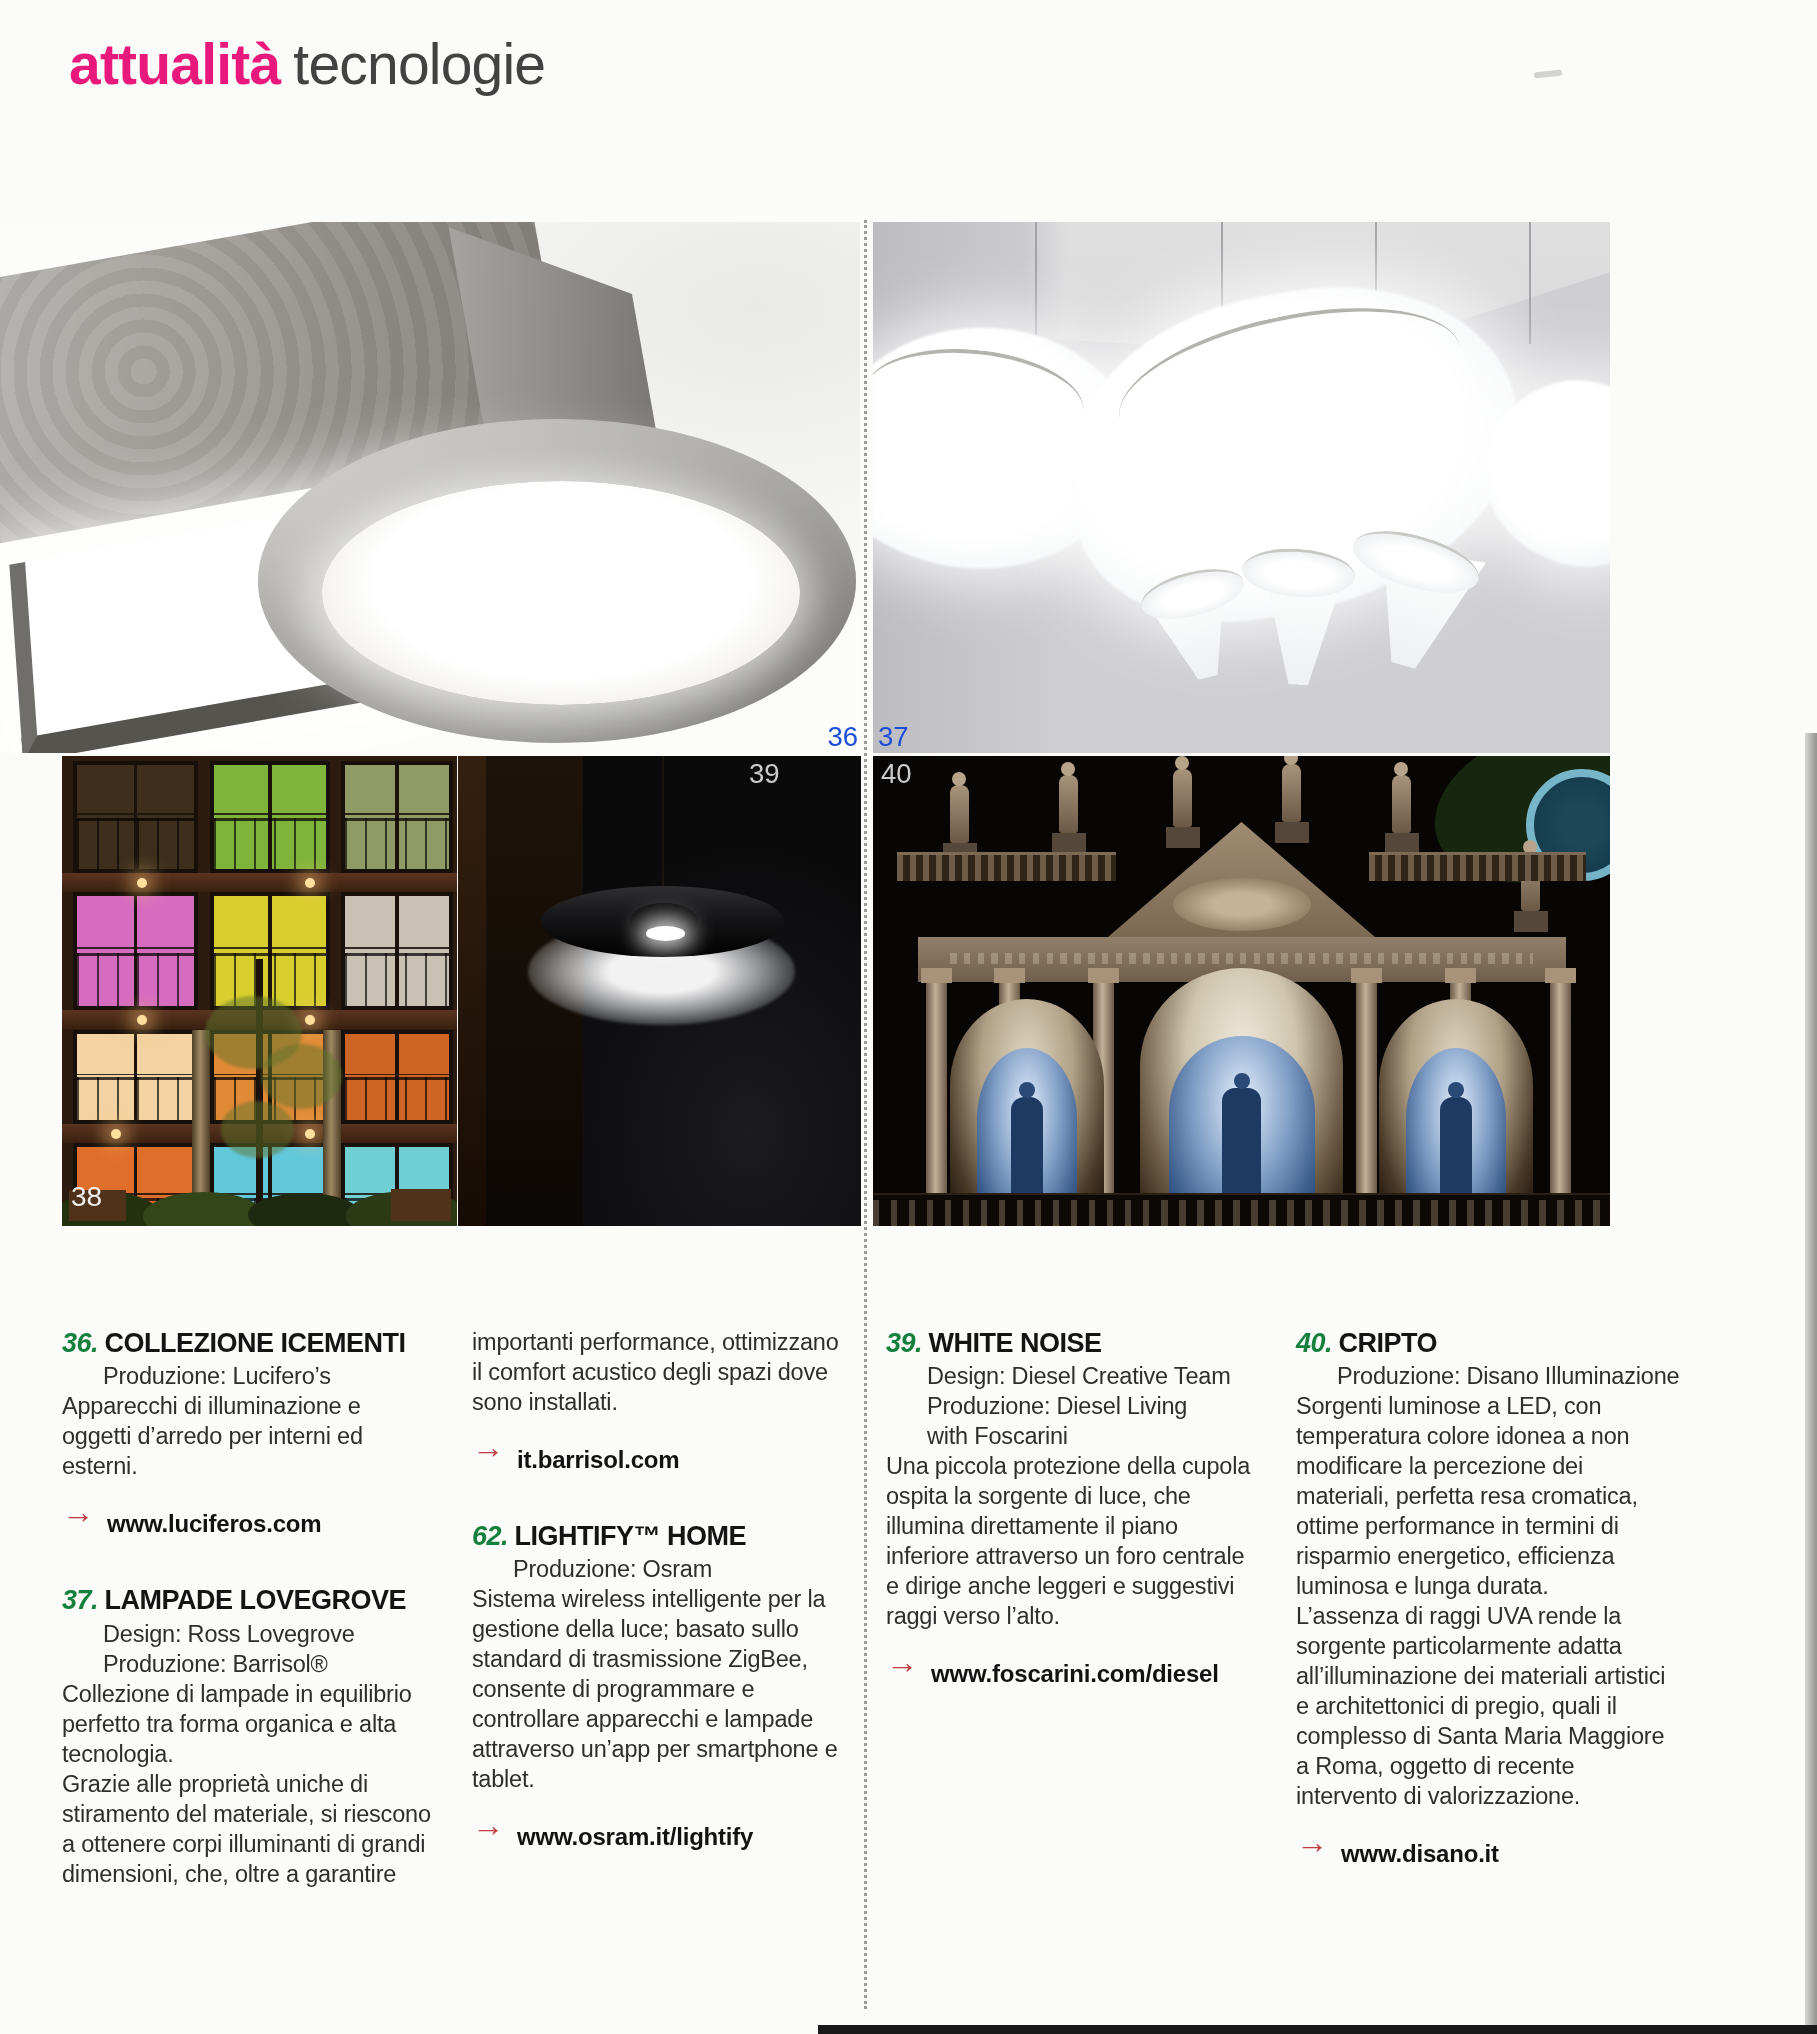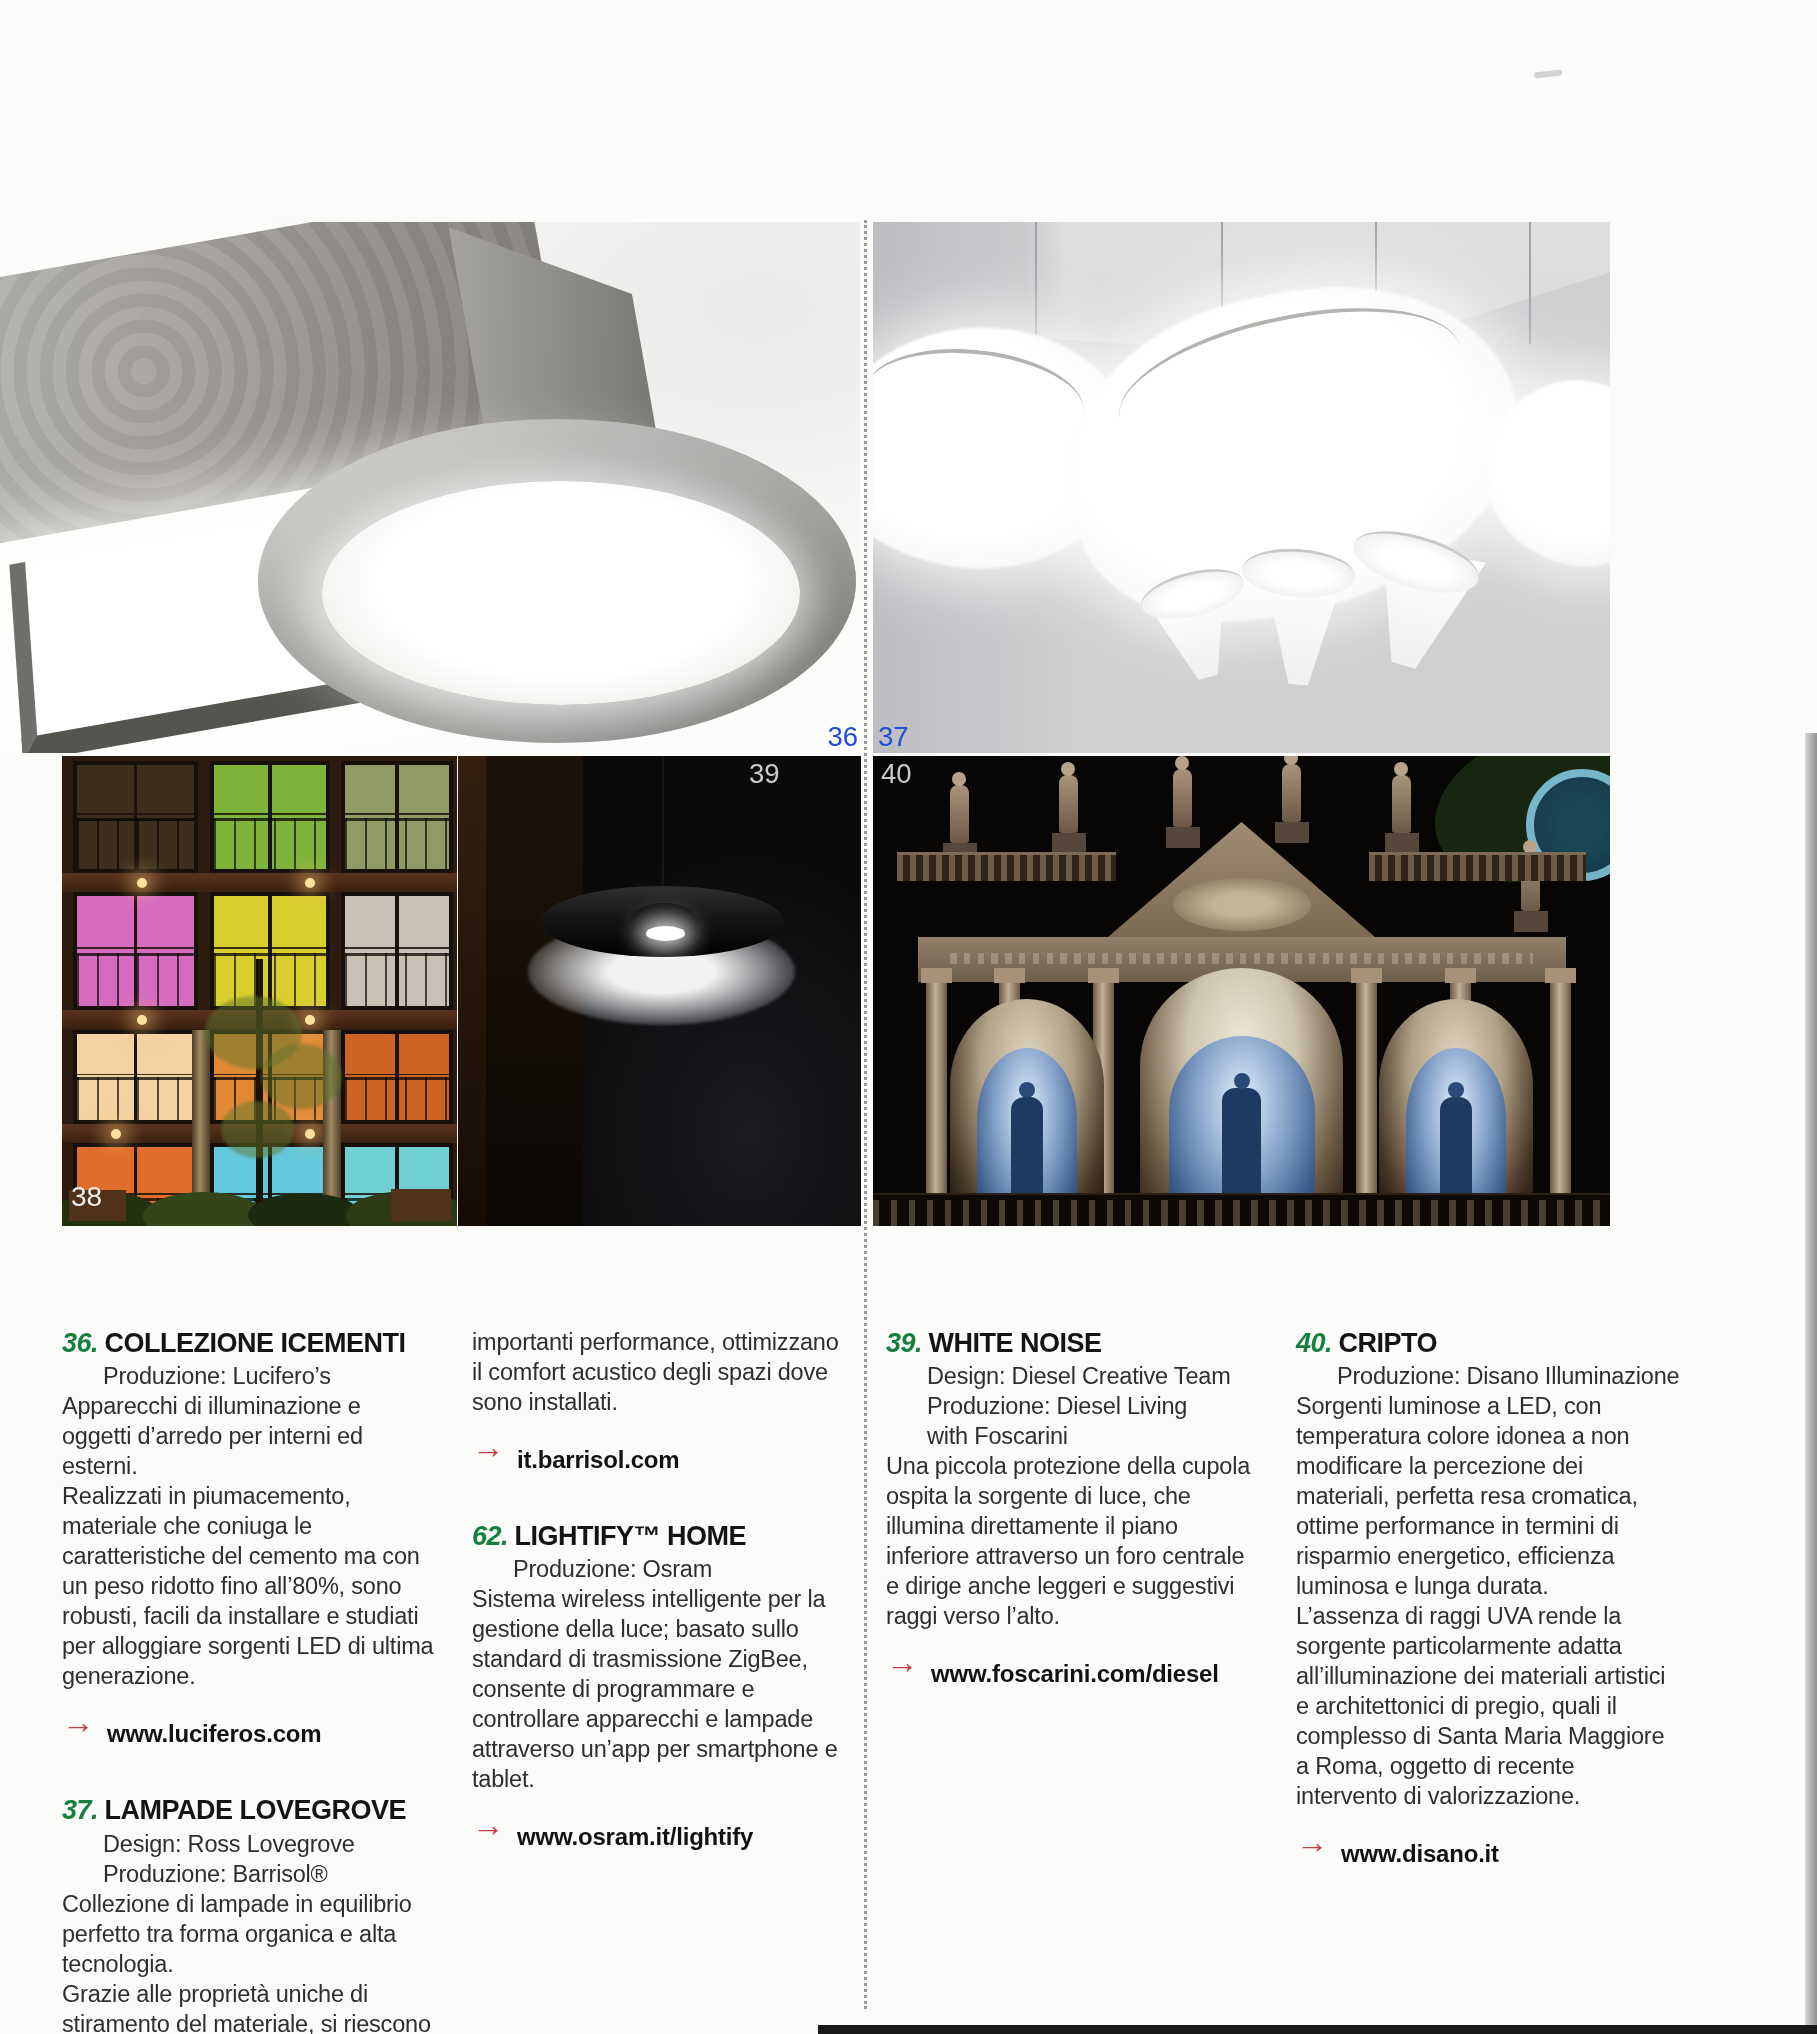--- a/index.html
+++ b/index.html
@@ -157,20 +157,23 @@
     background:linear-gradient(90deg,#d8d8d6,#a9a9a7 60%,#8f8f8d);}
   .artifact-bottom{position:absolute;left:818px;top:2025px;width:1000px;height:9.7px;background:#191919;}
   .artifact-dash{position:absolute;left:1534px;top:71px;width:27.5px;height:5.7px;background:#d2d2d0;
     transform:rotate(-6deg);border-radius:2.4px;}
 </style>
 </head>
 <body>
 
 <div class="page">
 
+  <div class="header">
+    <span class="hdr-pink">attualità</span><span class="hdr-gray">tecnologie</span>
+  </div>
 
   <div class="dotline"></div>
 
   <div class="photo photo-tl">
     <div class="slab-top"></div>
     <div class="slab-side"></div>
     <div class="glow-rect"></div>
     <div class="ring"></div>
     <div class="ring-glow"></div>
   </div>
@@ -285,21 +288,20 @@
   <div id="num37" class="fignum fig-red">37</div>
   <div id="num38" class="fignum">38</div>
   <div id="num39" class="fignum fig-light">39</div>
   <div id="num40" class="fignum fig-light">40</div>
 
   <div class="col c1">
     <div class="item">
       <div class="ititle"><span class="inum">36.</span><span>COLLEZIONE ICEMENTI</span></div>
       <div class="meta">Produzione: Lucifero’s</div>
       <p>Apparecchi di illuminazione e oggetti d’arredo per interni ed esterni.</p>
-      <p>Realizzati in piumacemento, materiale che coniuga le caratteristiche del cemento ma con un peso ridotto fino all’80%, sono robusti, facili da installare e studiati per alloggiare sorgenti LED di ultima generazione.</p>
       <div class="linkrow">
         <span class="arrow">→</span>
         <span class="url">www.luciferos.com</span>
       </div>
     </div>
     <div class="item">
       <div class="ititle"><span class="inum">37.</span><span>LAMPADE LOVEGROVE</span></div>
       <div class="meta">Design: Ross Lovegrove</div>
       <div class="meta">Produzione: Barrisol®</div>
       <p>Collezione di lampade in equilibrio perfetto tra forma organica e alta tecnologia.</p>

